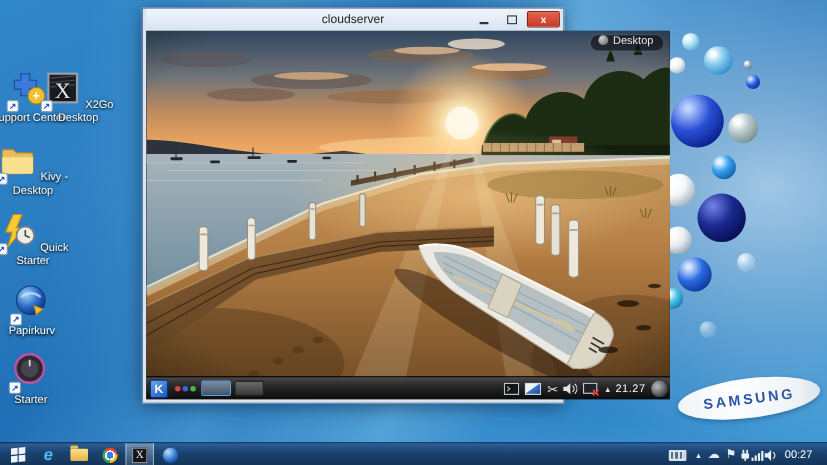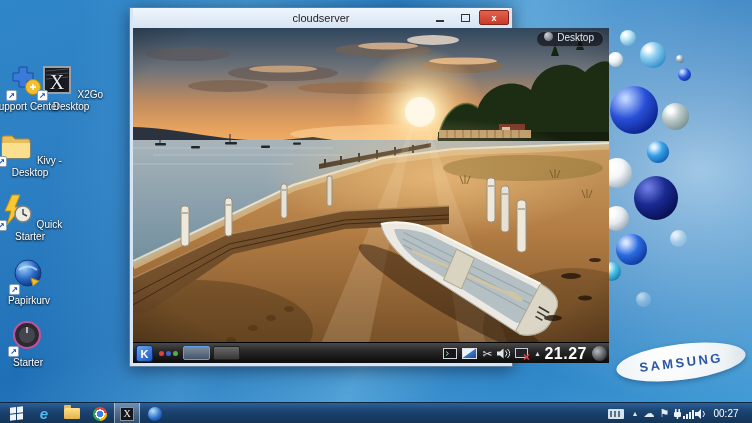--- a/index.html
+++ b/index.html
@@ -47,21 +47,21 @@
     background:linear-gradient(#4a4a4a,#2b2b2b 35%,#0f0f0f 90%);border-top:1px solid #000}
   .kbtn{position:absolute;left:3px;top:2px;width:17px;height:17px;border-radius:3px;cursor:pointer;
     background:linear-gradient(145deg,#6aa6ee,#1c55c0);border:1px solid #0c2f7a;color:#fff;
     font-weight:bold;font-size:11px;display:flex;align-items:center;justify-content:center}
   .dot{position:absolute;top:8px;width:5px;height:5px;border-radius:50%;cursor:pointer}
   .pager{position:absolute;top:3px;width:27px;height:14px;border-radius:2px;cursor:pointer;
     background:linear-gradient(#6a6a6a,#383838);border:1px solid #222}
   .pager.active{border:1px solid #5f9fe8;background:linear-gradient(#7e8d9c,#44546a)}
   .ktray{position:absolute;right:2px;top:0;height:21px;display:flex;align-items:center;gap:5px}
   .ktray .ti{display:flex;align-items:center;justify-content:center;cursor:pointer;color:#dfe4ea}
-  .kclock{color:#fff;font-size:16px;font-weight:bold;letter-spacing:.5px;cursor:pointer}
+  .kclock{color:#fff;font-size:10px;font-weight:normal;letter-spacing:.5px;cursor:pointer}
   .cashew{width:15px;height:15px;border-radius:50%;cursor:pointer;
     background:radial-gradient(circle at 35% 35%,#b8bcc0,#3f4348 70%)}
   .scis{font-size:12px;line-height:12px}
   .karrow{font-size:8px;color:#aab2ba}
   
   .taskbar{position:absolute;left:0;bottom:0;width:752px;height:21px;
     background:linear-gradient(#2d5f97,#1b4472 40%,#143457);border-top:1px solid #0e2844}
   .tb{position:absolute;top:0;height:21px;display:flex;align-items:center;justify-content:center;cursor:pointer}
   .startgrid{display:grid;grid-template-columns:6px 6px;grid-template-rows:6px 6px;gap:1px;transform:skewY(-6deg)}
   .pane{background:#eef4fa}

